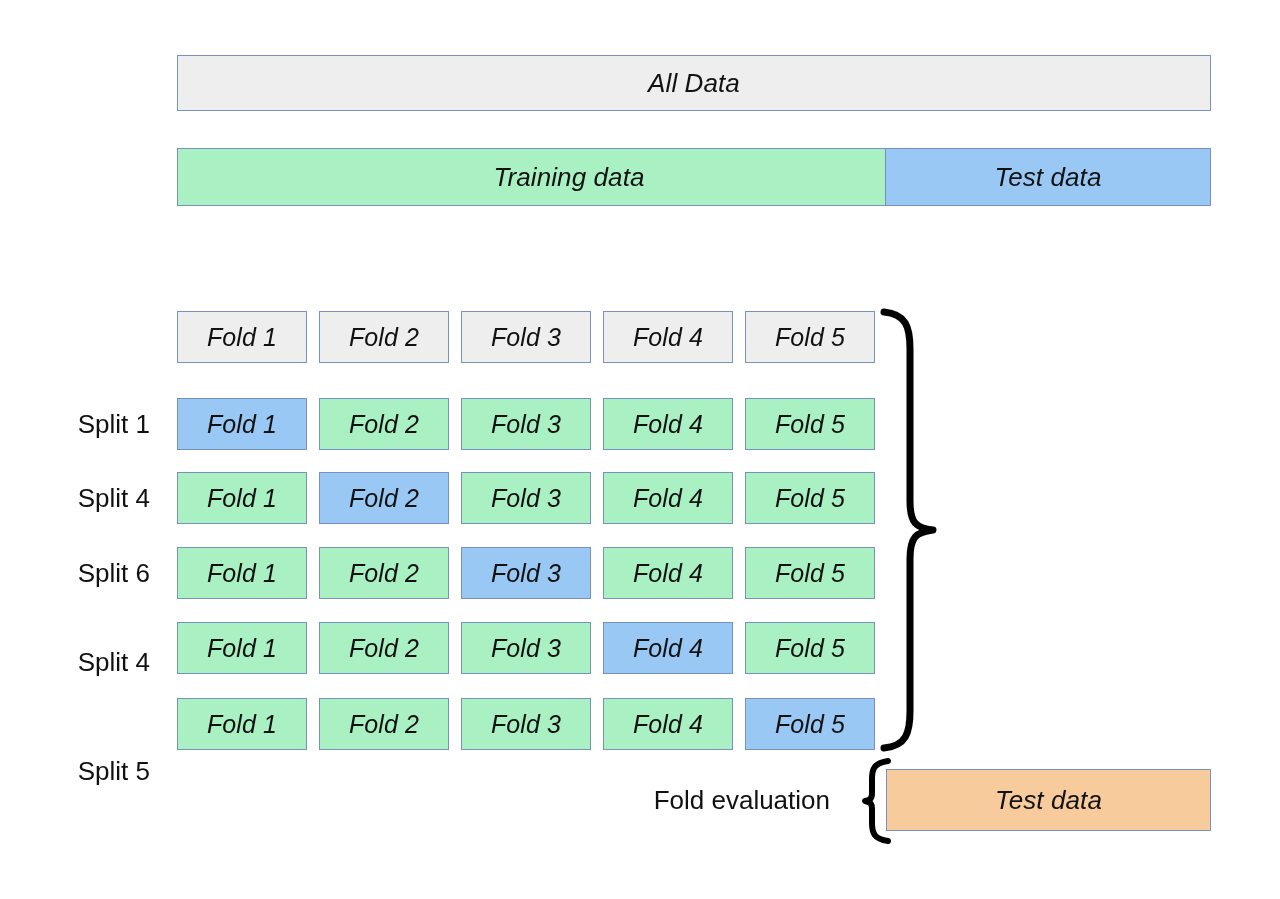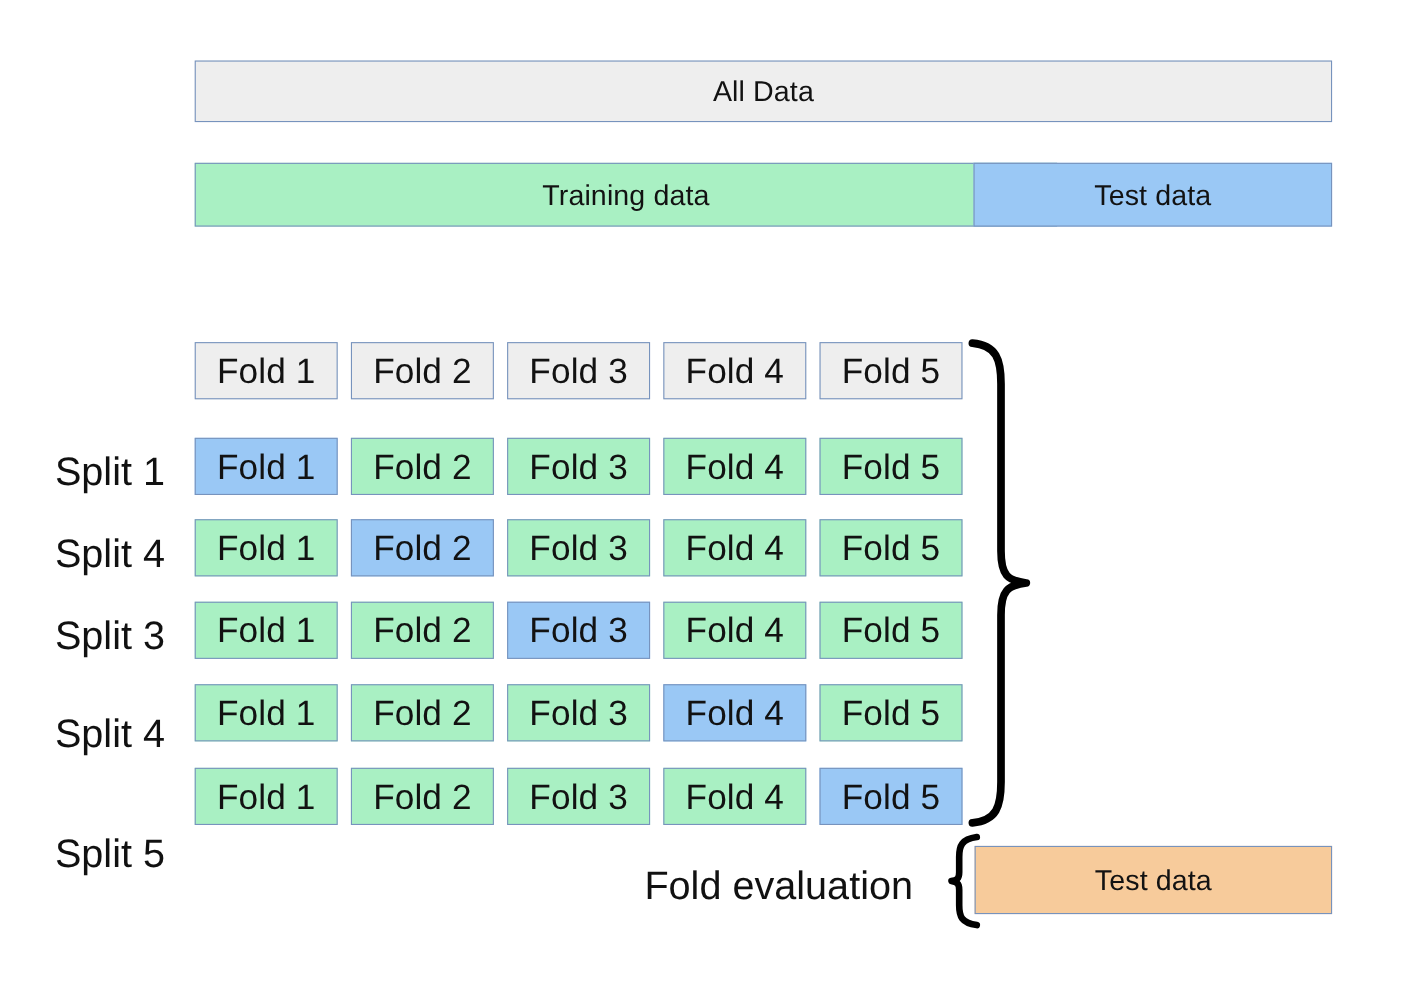--- a/index.html
+++ b/index.html
@@ -26,32 +26,33 @@
     box-sizing: border-box;
     border: 1px solid #7793bd;
     display: flex;
     align-items: center;
     justify-content: center;
     font-size: 26px;
     line-height: 1;
     color: #121212;
     letter-spacing: 0.1px;
     white-space: nowrap;
+    font-style: italic;
   }
   .box.grey   { background: #eeeeee; }
   .box.green  { background: #a9f0c3; }
   .box.blue   { background: #9ac8f5; }
   .box.orange { background: #f7cb9b; }
 
-  .fold-box { font-size: 32px; }
+  .fold-box { font-size: 25px; }
 
   
   .label {
     position: absolute;
-    font-size: 36px;
+    font-size: 26px;
     line-height: 1;
     color: #111111;
     white-space: nowrap;
   }
   .label.right { text-align: right; }
 
   
   .brace {
     position: absolute;
     overflow: visible;
@@ -125,21 +126,21 @@
   <div class="box green fold-box" style="left:461px; top:472px; width:130px; height:52px;">
     <span>Fold 3</span>
   </div>
   <div class="box green fold-box" style="left:603px; top:472px; width:130px; height:52px;">
     <span>Fold 4</span>
   </div>
   <div class="box green fold-box" style="left:745px; top:472px; width:130px; height:52px;">
     <span>Fold 5</span>
   </div>
 
-  <div class="label right" style="left:20px; top:560px; width:130px;">Split 3</div>
+  <div class="label right" style="left:20px; top:560px; width:130px;">Split 6</div>
   <div class="box green fold-box" style="left:177px; top:547px; width:130px; height:52px;">
     <span>Fold 1</span>
   </div>
   <div class="box green fold-box" style="left:319px; top:547px; width:130px; height:52px;">
     <span>Fold 2</span>
   </div>
   <div class="box blue fold-box" style="left:461px; top:547px; width:130px; height:52px;">
     <span>Fold 3</span>
   </div>
   <div class="box green fold-box" style="left:603px; top:547px; width:130px; height:52px;">

